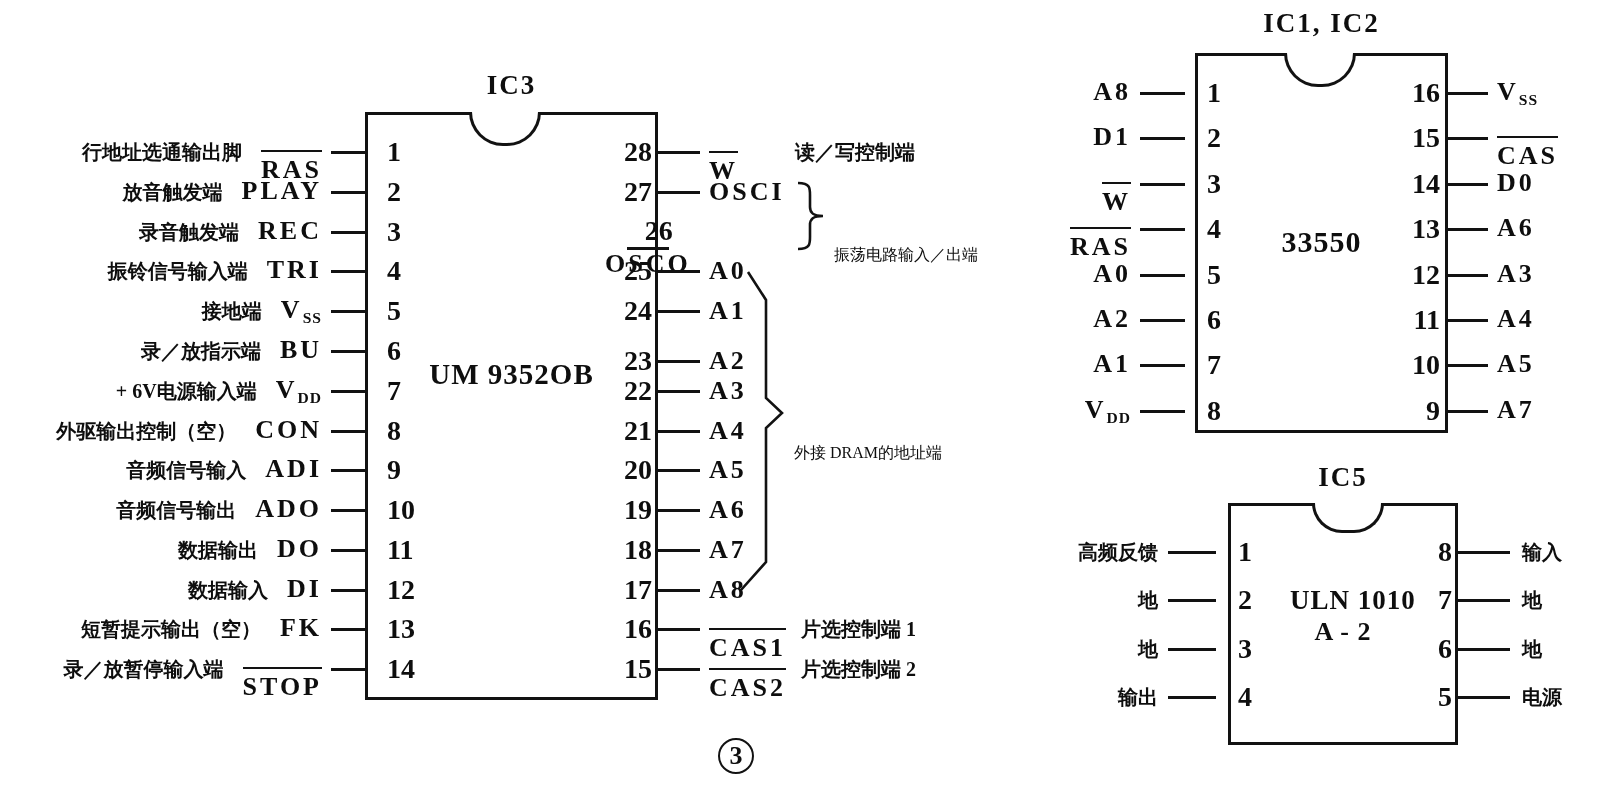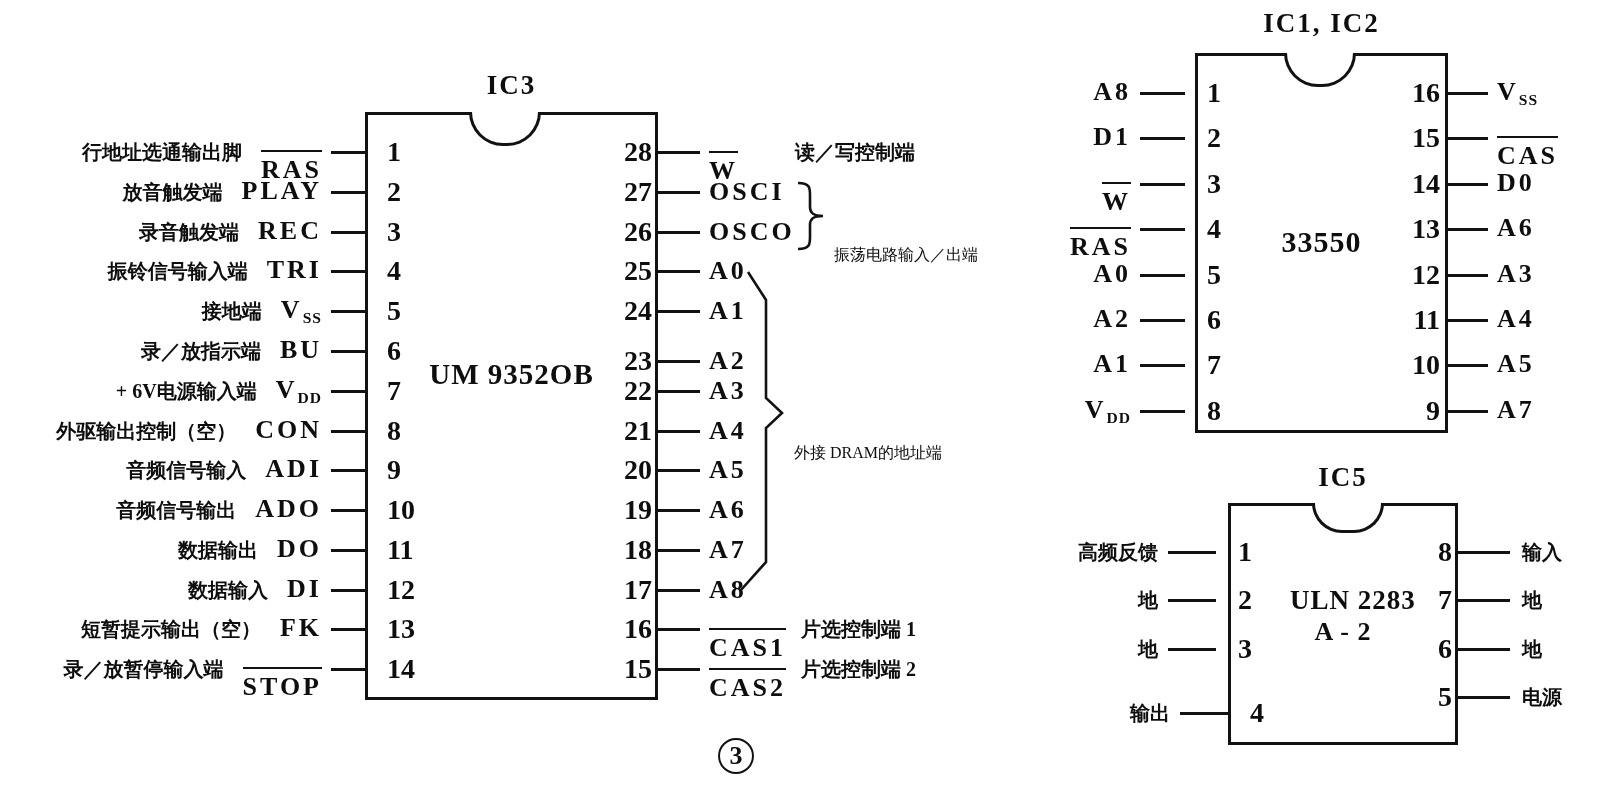--- a/index.html
+++ b/index.html
@@ -134,21 +134,21 @@
       <span class="pn ri">28</span>
       <span class="stub w42"></span>
       <span class="nm ov"><span>W</span></span>
       <span class="cn" style="margin-left:48px;">读／写控制端</span>
     </div>
   <div class="prow r" style="left:596px;top:175px;">
       <span class="pn ri">27</span>
       <span class="stub w42"></span>
       <span class="nm"><span>OSCI</span></span>
     </div>
-  <div class="prow r" style="left:596px;top:215px;">
+  <div class="prow r" style="left:596px;top:215px;flex-direction:column;">
       <span class="pn ri">26</span>
       <span class="stub w42"></span>
       <span class="nm"><span>OSCO</span></span>
     </div>
   <div class="prow r" style="left:596px;top:254px;justify-content:space-between;">
       <span class="pn ri">25</span>
       <span class="stub w42"></span>
       <span class="nm"><span>A0</span></span>
     </div>
   <div class="prow r" style="left:596px;top:294px;">
@@ -299,39 +299,39 @@
   <div class="prow r" style="left:1384px;top:394px;">
       <span class="pn ri">9</span>
       <span class="stub w42"></span>
       <span class="nm"><span>A7</span><sub></sub></span>
     </div>
 
   <div class="ctitle" style="left:1228px;top:462px;width:230px;">IC5</div>
   <div class="chip" style="left:1228px;top:503px;width:230px;height:242px;">
     <div class="notch" style="left:81px;height:30px;"></div>
   </div>
-  <div class="cname" style="left:1238px;top:585px;width:230px;font-size:27px;">ULN 2283</div>
+  <div class="cname" style="left:1238px;top:585px;width:230px;font-size:27px;">ULN 1010</div>
   <div class="cname" style="left:1228px;top:617px;width:230px;font-size:26px;">A - 2</div>
 
   <div class="prow l" style="left:0;top:535px;width:1276px;">
       <span class="cn">高频反馈</span>
       <span class="stub w48"></span>
       <span class="pn li">1</span>
     </div>
   <div class="prow l" style="left:0;top:583px;width:1276px;">
       <span class="cn">地</span>
       <span class="stub w48"></span>
       <span class="pn li">2</span>
     </div>
   <div class="prow l" style="left:0;top:632px;width:1276px;">
       <span class="cn">地</span>
       <span class="stub w48"></span>
       <span class="pn li">3</span>
     </div>
-  <div class="prow l" style="left:12px;top:680px;width:1276px;margin-top:16px;">
+  <div class="prow l" style="left:0;top:680px;width:1276px;">
       <span class="cn">输出</span>
       <span class="stub w48"></span>
       <span class="pn li">4</span>
     </div>
 
   <div class="prow r" style="left:1396px;top:535px;">
       <span class="pn ri">8</span>
       <span class="stub w52"></span>
       <span class="cn" style="margin-left:12px;">输入</span>
     </div>

